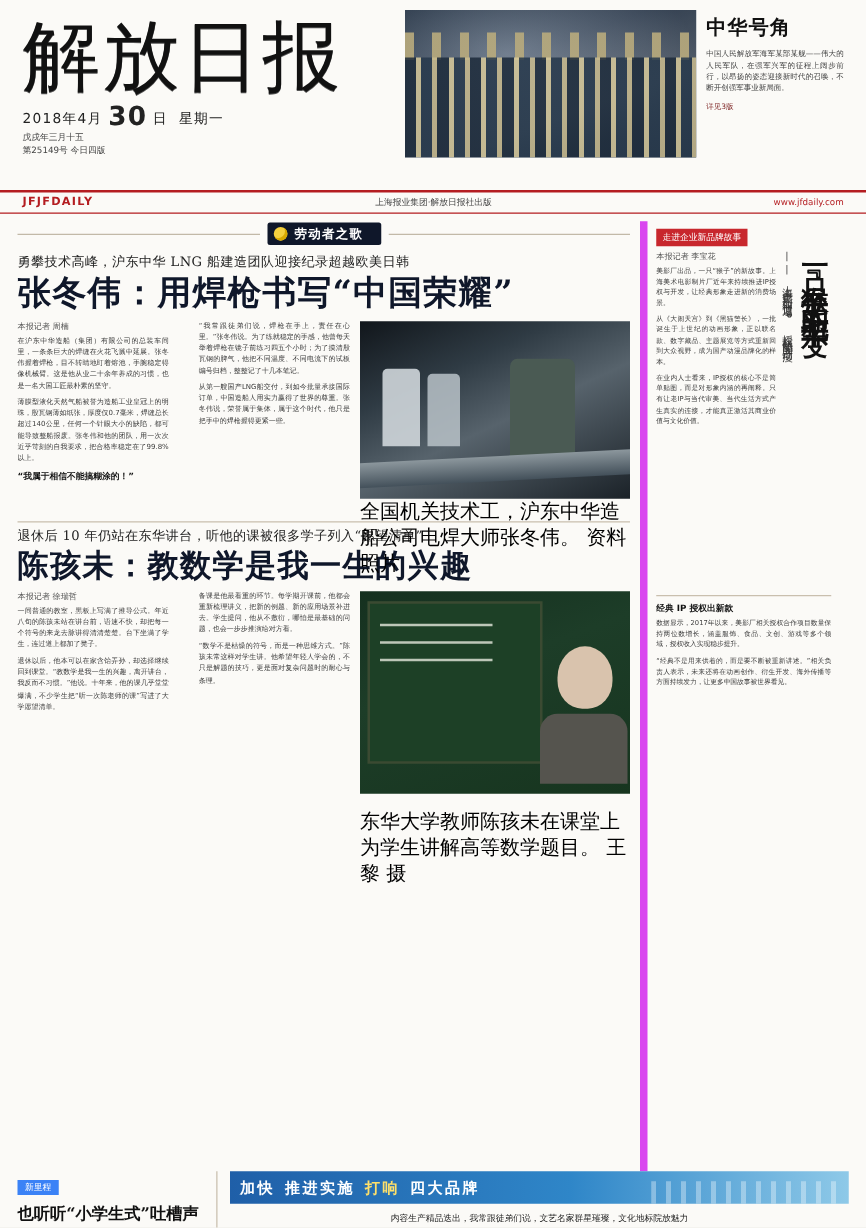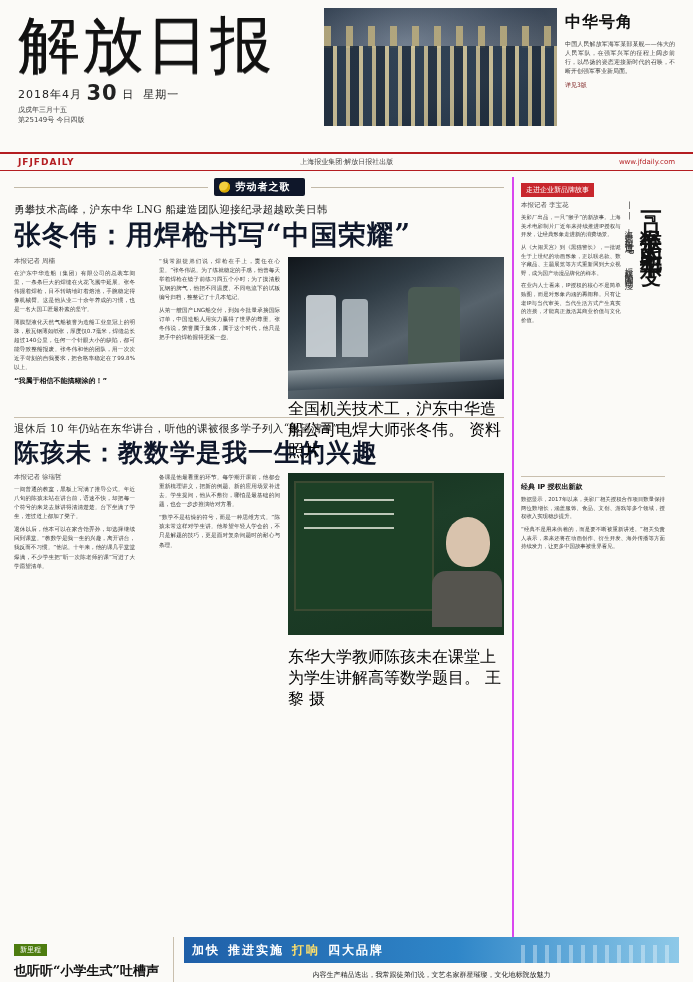--- a/index.html
+++ b/index.html
@@ -106,21 +106,21 @@
 
   
   .body{
     display:flex;
     padding:6px 14px 0 14px;
     box-sizing:border-box;
     height:766px;
   }
   .col-main{width:498px;padding-right:8px;box-sizing:border-box;}
   .col-side{
-    width:153px;border-left:2px solid #d946ef;padding-left:7px;box-sizing:border-box;
+    width:153px;border-left:6px solid #d946ef;padding-left:7px;box-sizing:border-box;
   }
 
   
   .ribbon{
     display:flex;align-items:center;justify-content:center;
     height:20px;margin-bottom:6px;position:relative;
   }
   .ribbon:before,.ribbon:after{
     content:"";flex:1;height:1px;background:#c2b9a8;
   }
@@ -202,21 +202,21 @@
   .side-head{font-size:7px;font-weight:bold;color:#111;margin:5px 0 3px;}
   .side-divider{border-top:1px solid #c9bfae;margin:5px 0;}
 
   
   .bottom{
     display:flex;padding:0 14px;box-sizing:border-box;height:270px;
   }
   .bl{width:160px;padding-right:8px;box-sizing:border-box;border-right:1px solid #c9bfae;}
   .br{flex:1;padding-left:10px;box-sizing:border-box;}
   .bl-tag{
-    background:#4d7c0f;color:#fff;font-size:7px;padding:1px 6px;display:inline-block;margin-bottom:4px;
+    background:#3b82f6;color:#fff;font-size:7px;padding:1px 6px;display:inline-block;margin-bottom:4px;
   }
   .bl-title{
     font-family:"DejaVu Serif",serif;font-size:13px;font-weight:bold;color:#111;
     margin:2px 0 4px 0;
   }
   .banner{
     height:26px;background:linear-gradient(90deg,#1f5fa8,#2f86c8 55%,#8ec9e8);
     display:flex;align-items:center;padding:0 8px;gap:8px;color:#fff;
     font-size:12px;font-weight:bold;letter-spacing:2px;position:relative;overflow:hidden;
     font-family:"DejaVu Serif",serif;

